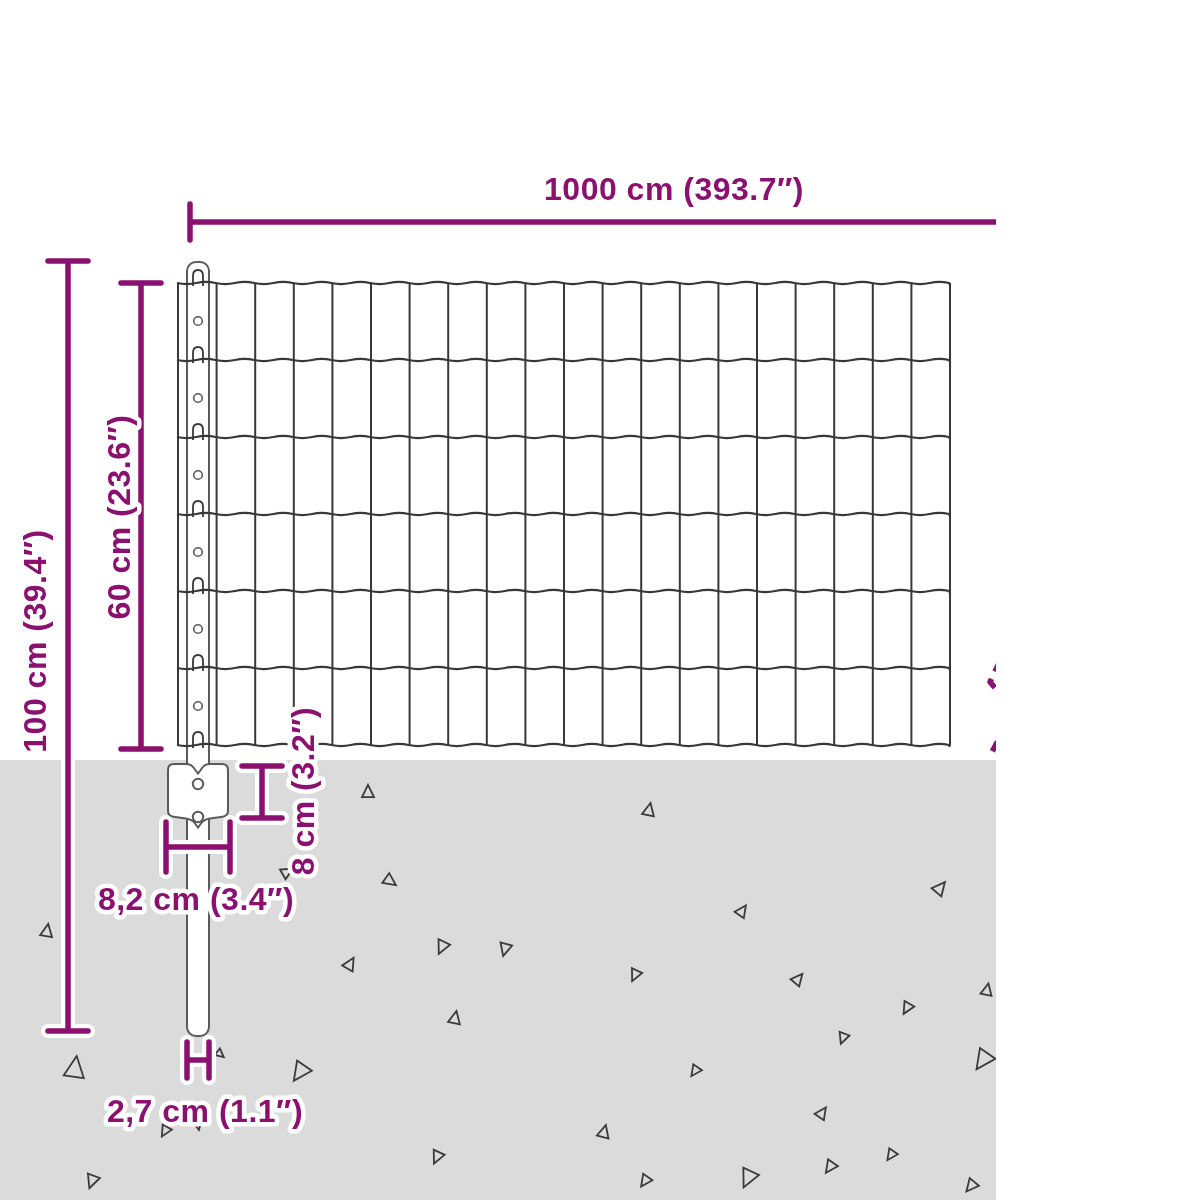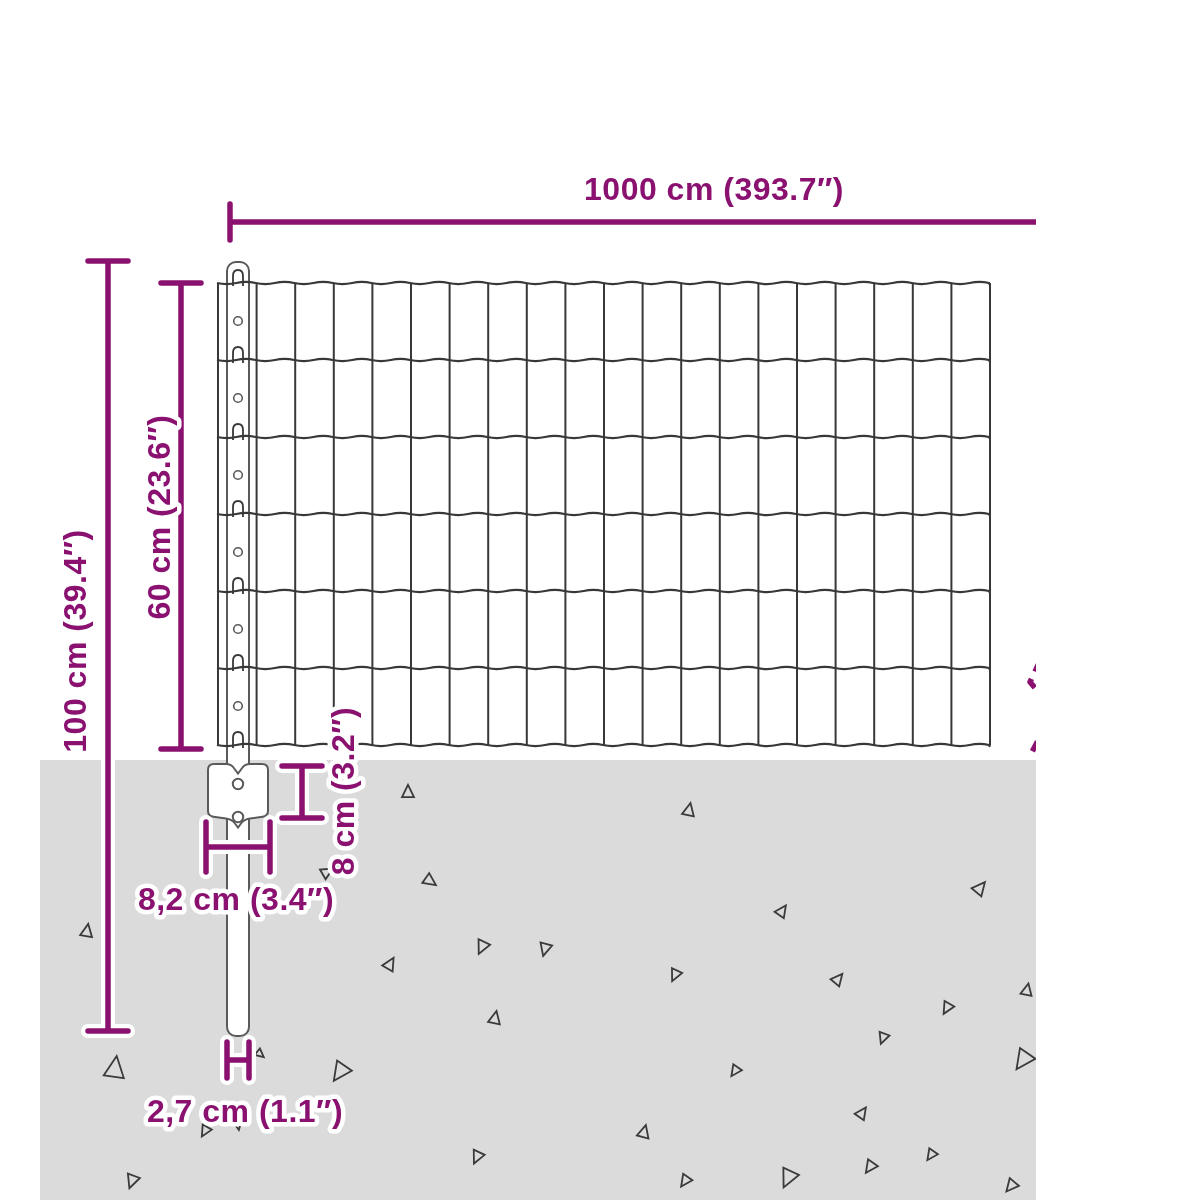--- a/index.html
+++ b/index.html
@@ -1,16 +1,16 @@
 <!DOCTYPE html>
 <html style="--accent: #8A1170;"><head>
 <meta charset="utf-8">
 <style>
   html,body{margin:0;padding:0;background:#fff;}
-  .stage{position:relative;width:996px;height:1200px;overflow:hidden;padding-left:40px;}
+  .stage{position:relative;width:996px;height:1200px;overflow:hidden;}
   svg{display:block;}
   .dim{stroke:var(--accent,#8A1170);stroke-width:5.5;fill:none;stroke-linecap:round;}
   .dimdash{stroke:var(--accent,#8A1170);stroke-width:5.5;fill:none;stroke-linecap:butt;
            stroke-dasharray:11 8;stroke-linejoin:round;}
   .halo{stroke:#fff;stroke-width:14;fill:none;stroke-linecap:round;}
   text.lbl{
     font-family:"Liberation Sans", sans-serif;
     font-weight:700;font-size:32px;letter-spacing:.5px;
     fill:var(--accent,#8A1170);
     paint-order:stroke;stroke:#fff;stroke-width:9px;stroke-linejoin:round;

